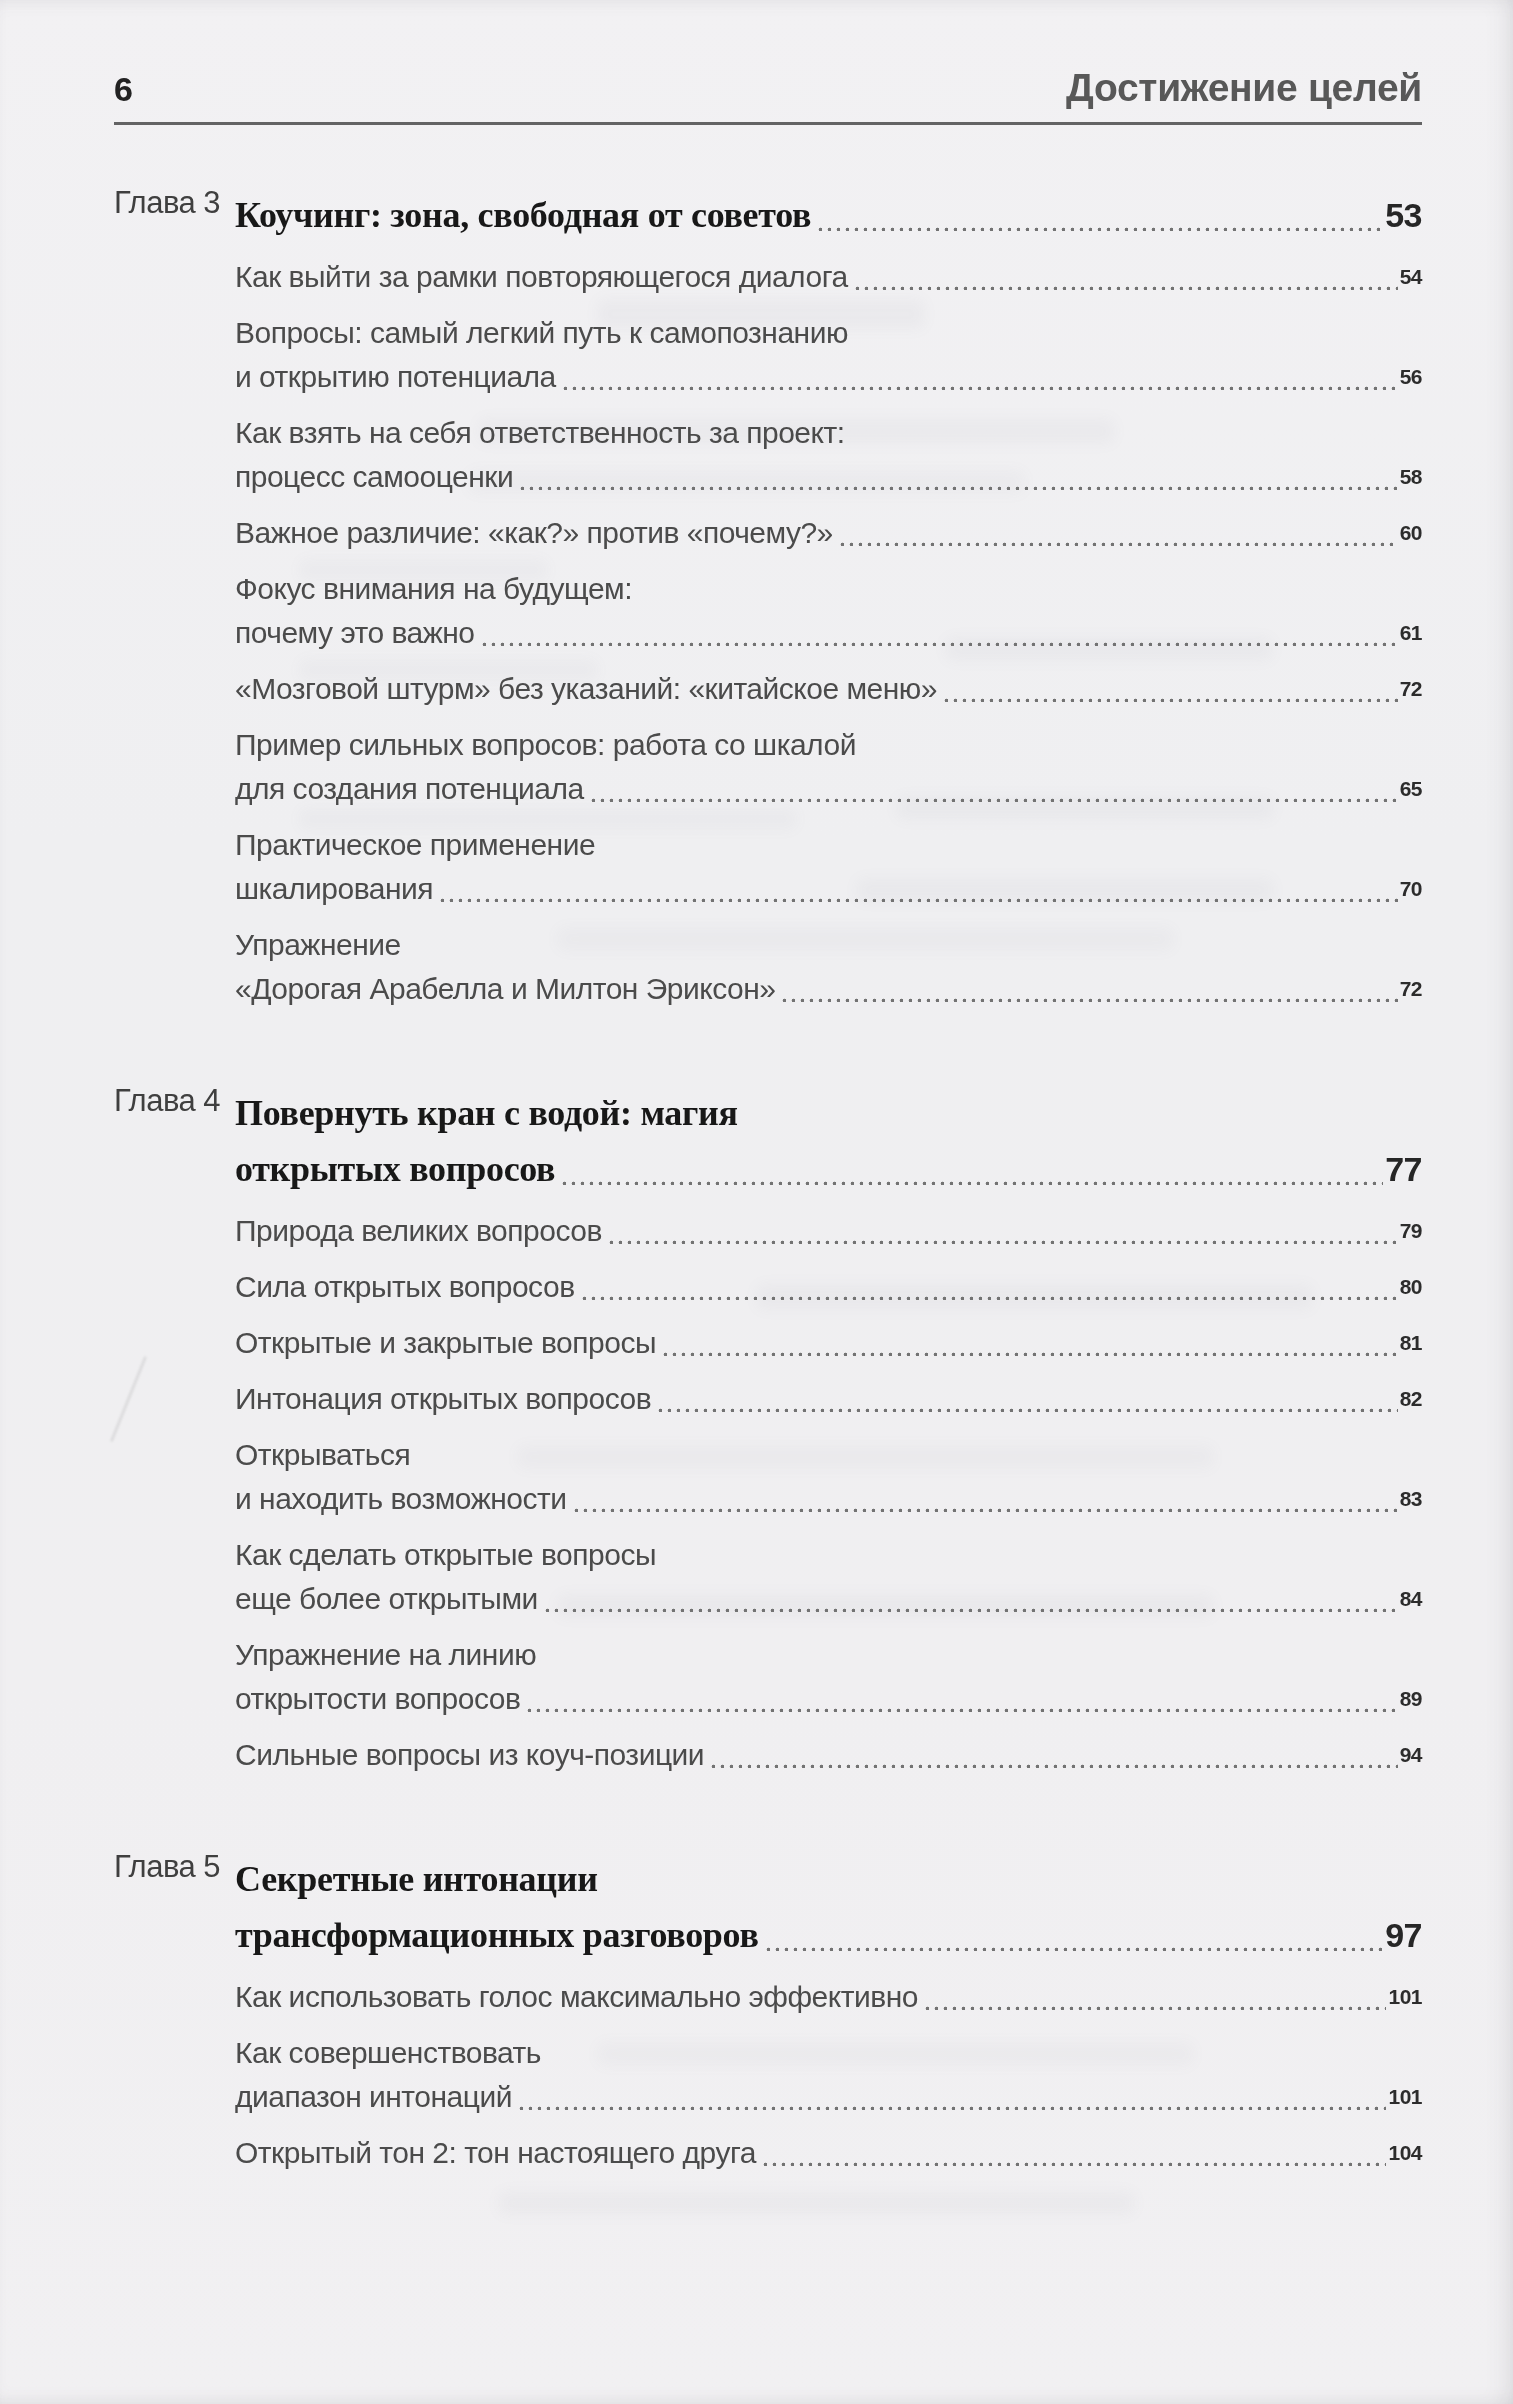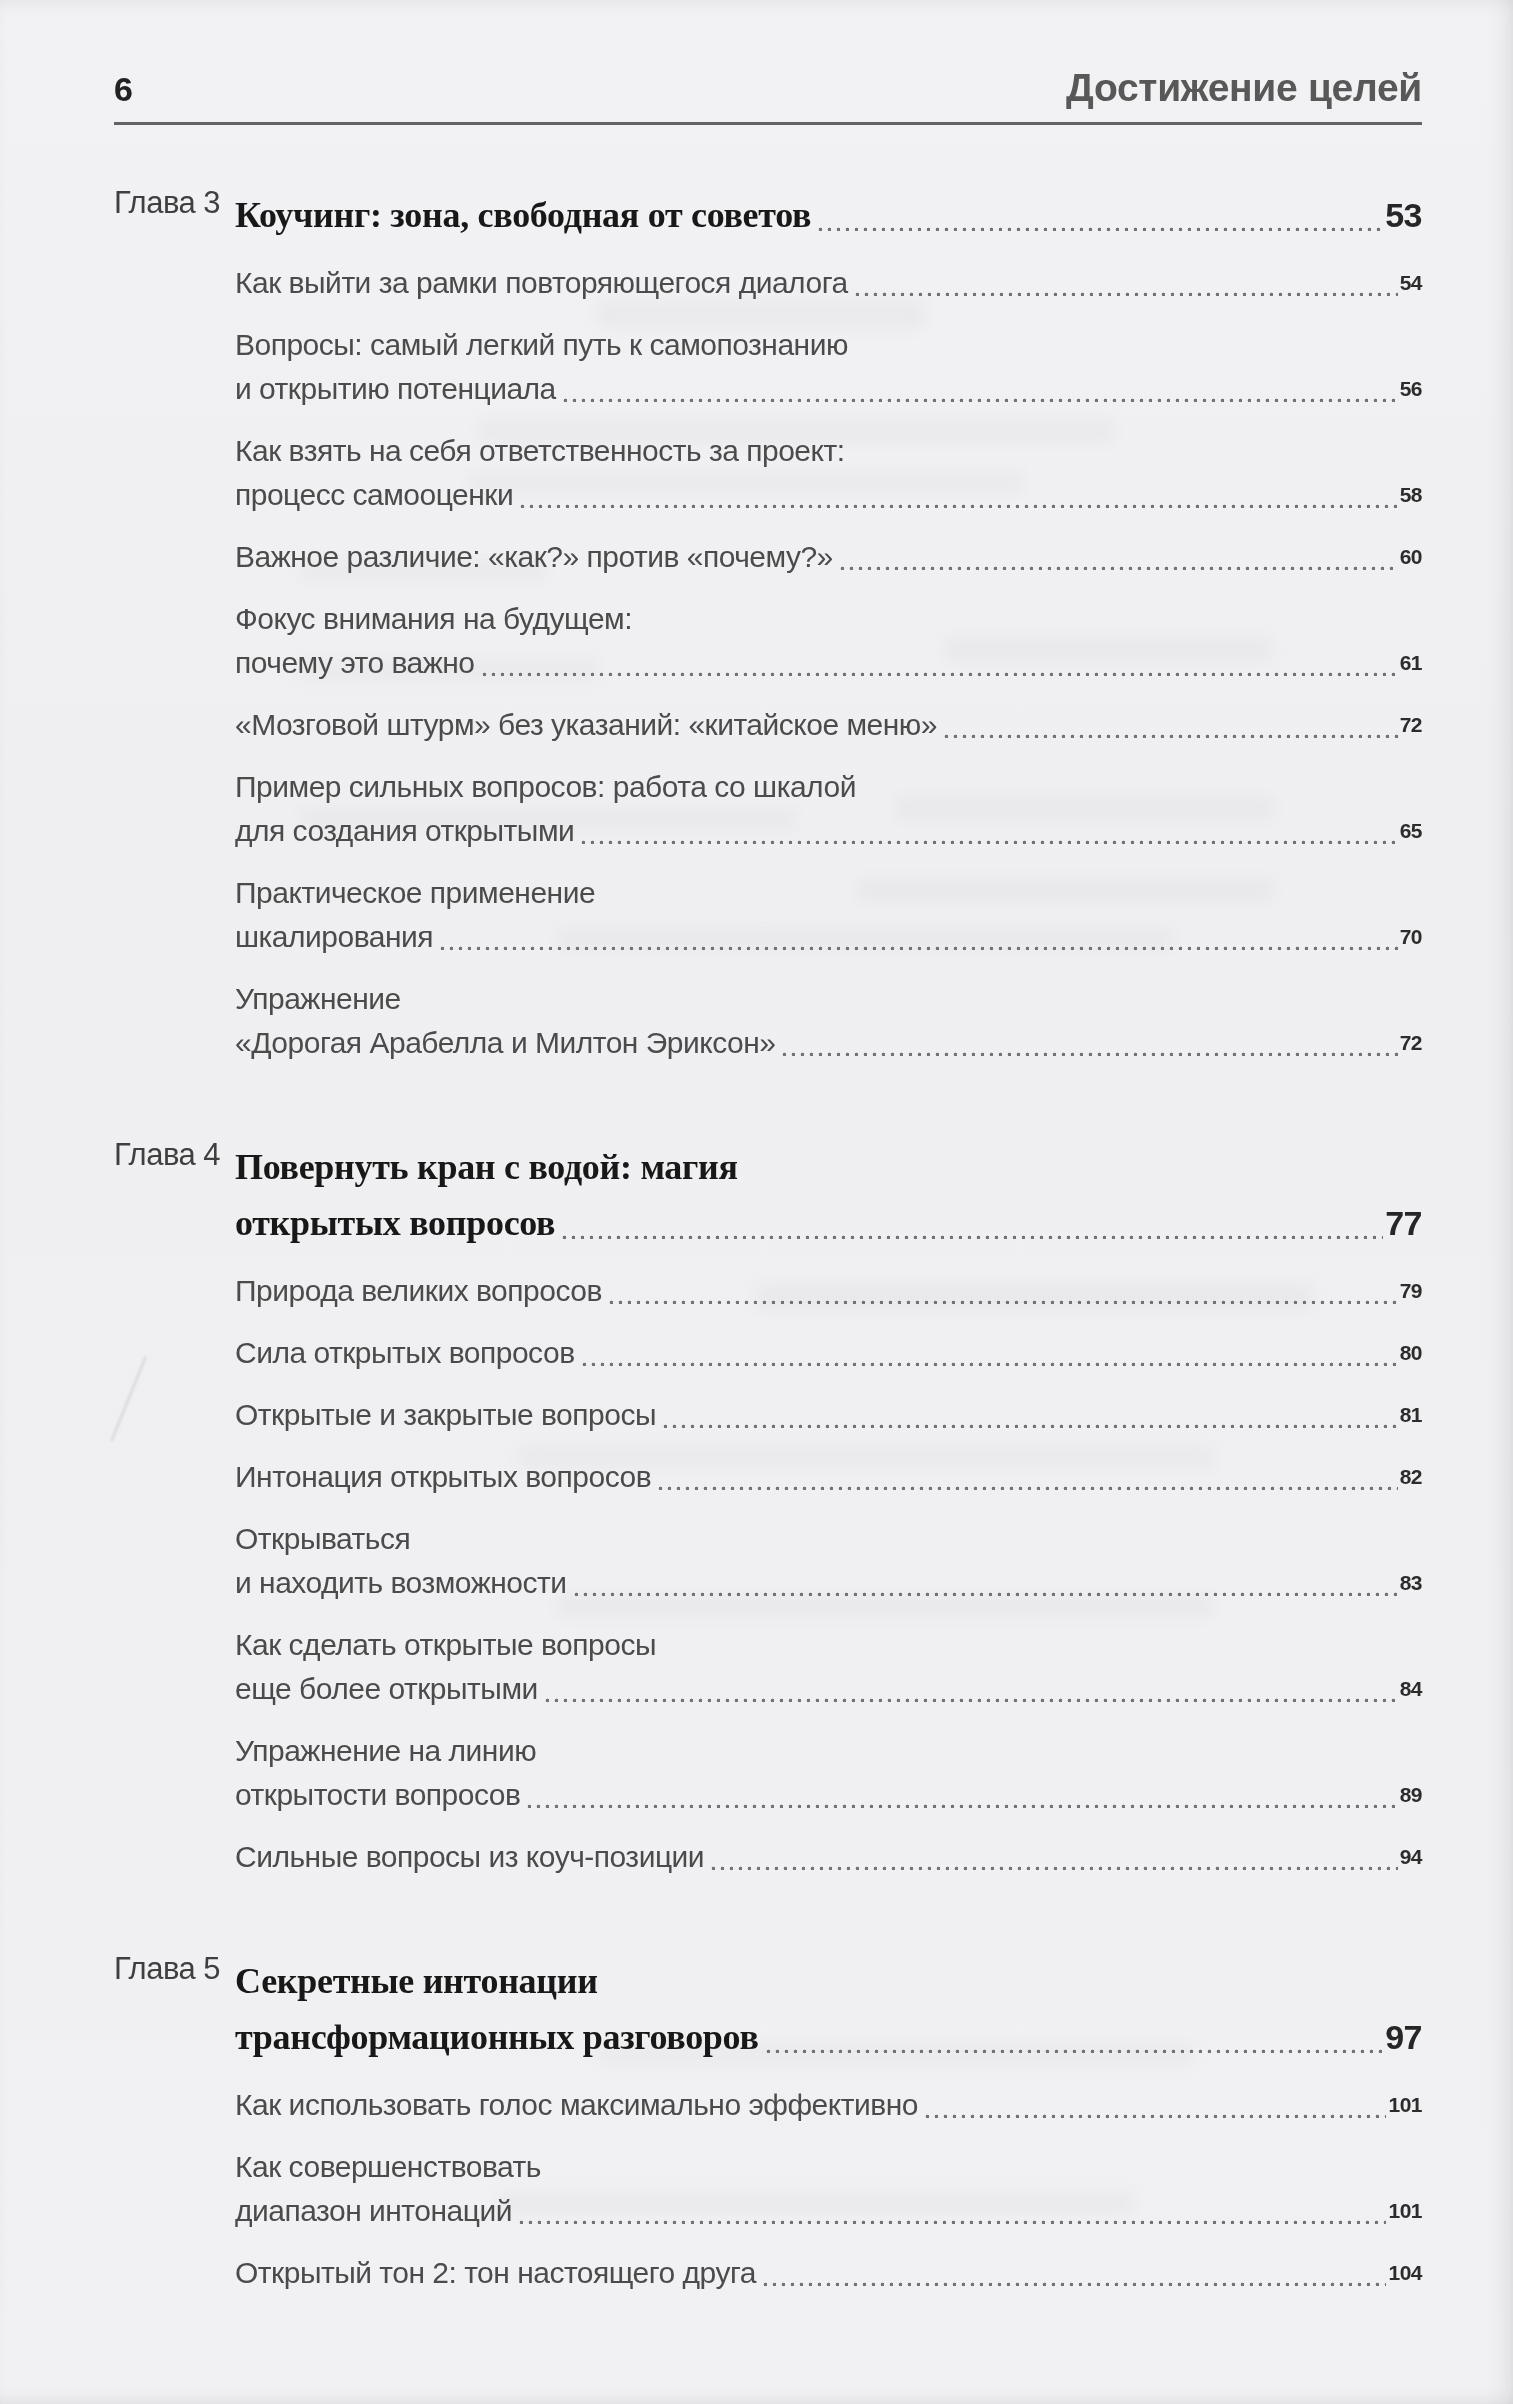--- a/index.html
+++ b/index.html
@@ -21,21 +21,21 @@
   .hdr .folio{font-size:34px;font-weight:700;color:#222;letter-spacing:-0.5px;}
   .hdr .running{font-size:39px;font-weight:700;color:#585858;letter-spacing:-0.3px;}
   .rule{height:3px;background:#4a4a4a;margin-top:12px;opacity:.85;}
   
   .chapter{display:grid;grid-template-columns:121px 1fr;margin-top:62px;}
   .chapter.first{margin-top:50px;}
   .ch-label{grid-column:1;grid-row:1;font-size:31px;color:#3f3f3f;letter-spacing:-0.5px;line-height:56px;}
   .ch-title{grid-column:2;grid-row:1;
     font-family:"Liberation Serif",serif;font-weight:700;
     font-size:36px;line-height:56px;color:#181818;letter-spacing:-0.3px;margin-top:12px;}
-  .entry{grid-column:2;margin-top:18px;font-size:30px;line-height:44px;color:#4b4b4b;letter-spacing:-0.5px;}
+  .entry{grid-column:2;margin-top:12px;font-size:30px;line-height:44px;color:#4b4b4b;letter-spacing:-0.5px;}
   .entry:nth-of-type(1){margin-top:24px;}
   .line{white-space:nowrap;}
   .line.last{display:flex;align-items:flex-end;}
   .leader{flex:1 1 auto;min-width:14px;height:5px;margin:0 2px 8px 7px;align-self:flex-end;
     background-image:radial-gradient(circle at 2.4px 2.4px,#737373 1.6px,rgba(0,0,0,0) 2px);
     background-size:9px 5px;background-repeat:repeat-x;}
   .ch-title .leader{margin-bottom:11px;}
   .pagenum{font-family:"Liberation Sans",sans-serif;font-size:21px;font-weight:700;color:#2c2c2c;letter-spacing:-0.5px;white-space:nowrap;}
   .pagenum.ch{font-size:34px;color:#262626;}
   
@@ -140,21 +140,21 @@
           <div class="entry">
             <div class="line last">
               <span class="txt">«Мозговой штурм» без указаний: «китайское меню»</span>
               <span class="leader"></span>
               <span class="pagenum">72</span>
             </div>
           </div>
           <div class="entry">
             <div class="line"><span class="txt">Пример сильных вопросов: работа со шкалой</span></div>
             <div class="line last">
-              <span class="txt">для создания открытыми</span>
+              <span class="txt">для создания потенциала</span>
               <span class="leader"></span>
               <span class="pagenum">65</span>
             </div>
           </div>
           <div class="entry">
             <div class="line"><span class="txt">Практическое применение</span></div>
             <div class="line last">
               <span class="txt">шкалирования</span>
               <span class="leader"></span>
               <span class="pagenum">70</span>

